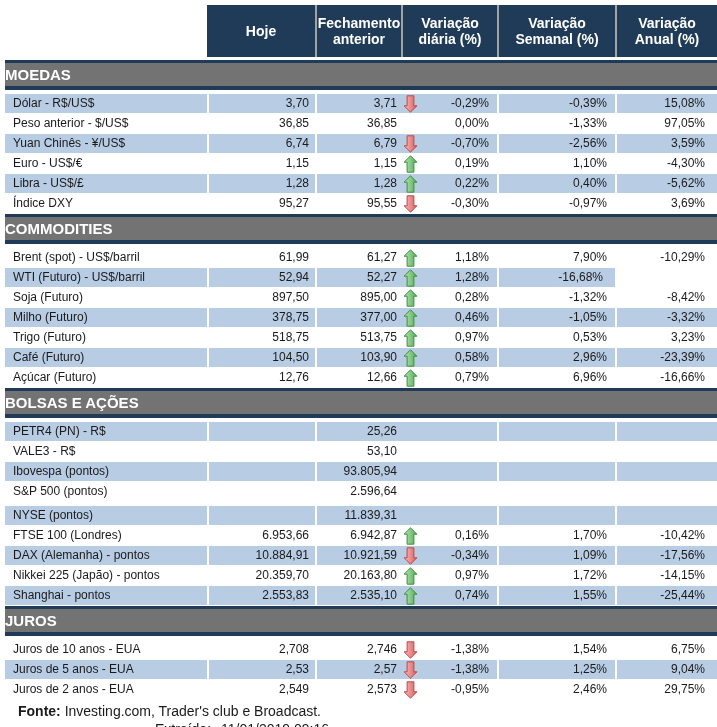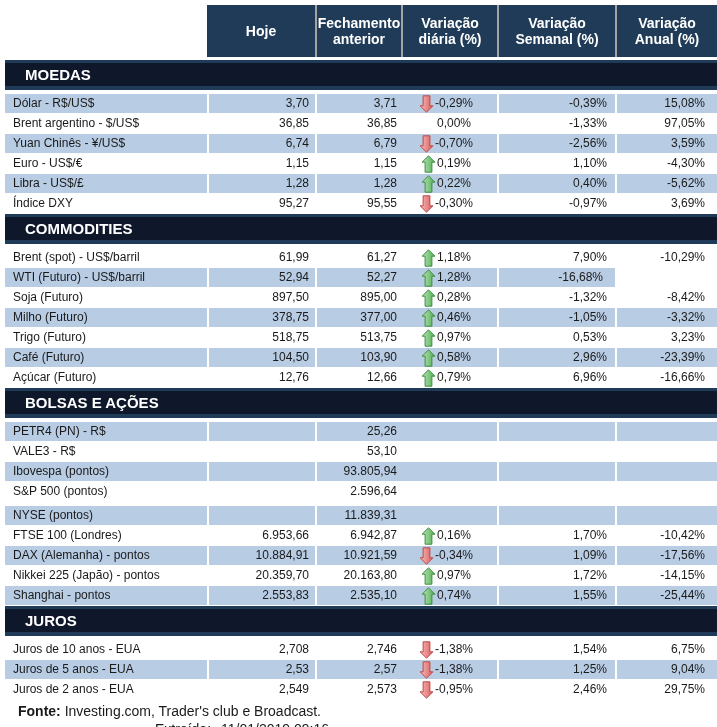--- a/index.html
+++ b/index.html
@@ -29,29 +29,29 @@
     justify-content: center;
     text-align: center;
     padding: 2px 4px;
     box-sizing: border-box;
   }
   .header-row .hcell.b-left { border-left: 2px solid #a3a3a3; }
   .header-row .corner { background: transparent; }
 
   
   .section-bar {
-    background: #0f172a;
+    background: #737373;
     border-top: 3px solid #1f3b57;
     border-bottom: 4px solid #1f3b57;
     height: 23px;
     line-height: 23px;
     color: #ffffff;
     font-weight: bold;
     font-size: 15px;
-    padding-left: 20px;
+    padding-left: 0;
     box-sizing: content-box;
     margin-bottom: 4px;
   }
   .section-bar.first { margin-top: 3px; }
 
   
   .row {
     display: grid;
     grid-template-columns: 202px 108px 86px 96px 118px 102px;
     height: 20px;
@@ -66,21 +66,21 @@
     white-space: nowrap;
     overflow: hidden;
     box-sizing: border-box;
   }
   .cell.label { padding-left: 8px; }
   .cell.num { text-align: right; }
   .cell.hoje   { padding-right: 6px; border-left: 2px solid #ffffff; }
   .cell.fech   { padding-right: 4px; border-left: 2px solid #ffffff; }
   .cell.vard   {
     display: flex;
-    justify-content: center;
+    justify-content: space-between;
     align-items: center;
     padding-left: 2px;
     padding-right: 8px;
   }
   .cell.varsem { padding-right: 8px; border-left: 2px solid #ffffff; }
   .cell.varan  { padding-right: 12px; border-left: 2px solid #ffffff; }
   .arrow-slot { width: 16px; height: 19px; display: inline-flex; align-items: center; }
   .arrow-slot svg { display: block; }
 
   
@@ -128,21 +128,21 @@
             <svg width="15" height="18" viewBox="0 0 14 18">
               <polygon points="7,17.2 0.6,10.8 3.6,10.8 3.6,0.8 10.4,0.8 10.4,10.8 13.4,10.8" fill="url(#gDown)" stroke="#b94a48" stroke-width="1"></polygon>
             </svg>
           </span>
           <span>-0,29%</span>
         </div>
         <div class="cell num varsem">-0,39%</div>
         <div class="cell num varan">15,08%</div>
       </div>
       <div class="row">
-        <div class="cell label">Brent argentino - $/US$</div>
+        <div class="cell label">Peso anterior - $/US$</div>
         <div class="cell num hoje">36,85</div>
         <div class="cell num fech">36,85</div>
         <div class="cell vard">
           <span class="arrow-slot"></span>
           <span>0,00%</span>
         </div>
         <div class="cell num varsem">-1,33%</div>
         <div class="cell num varan">97,05%</div>
       </div>
       <div class="row shaded">

